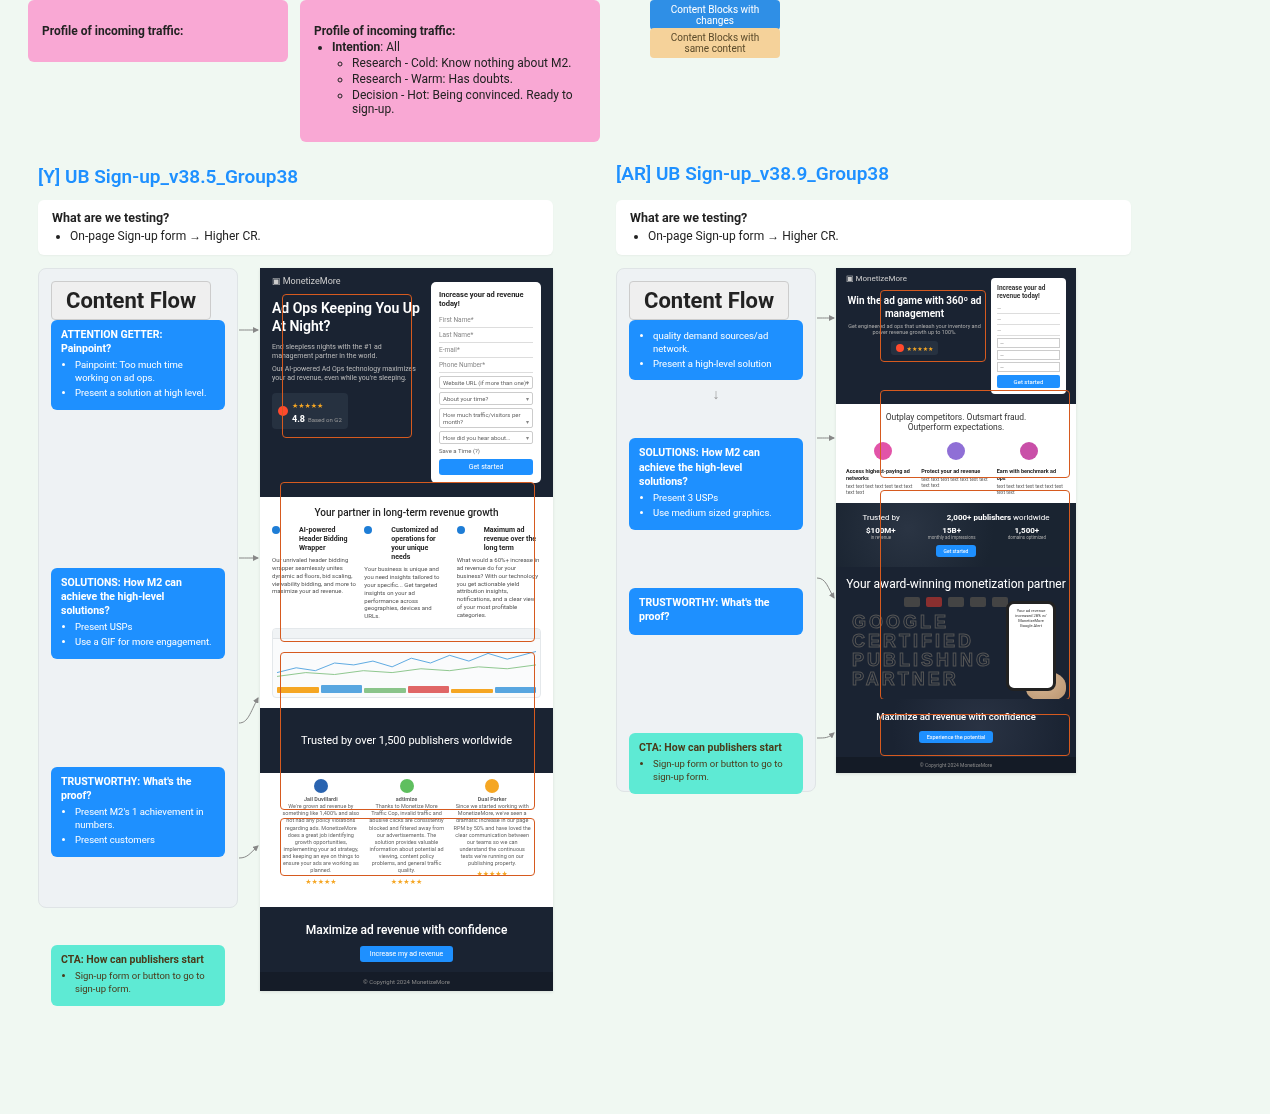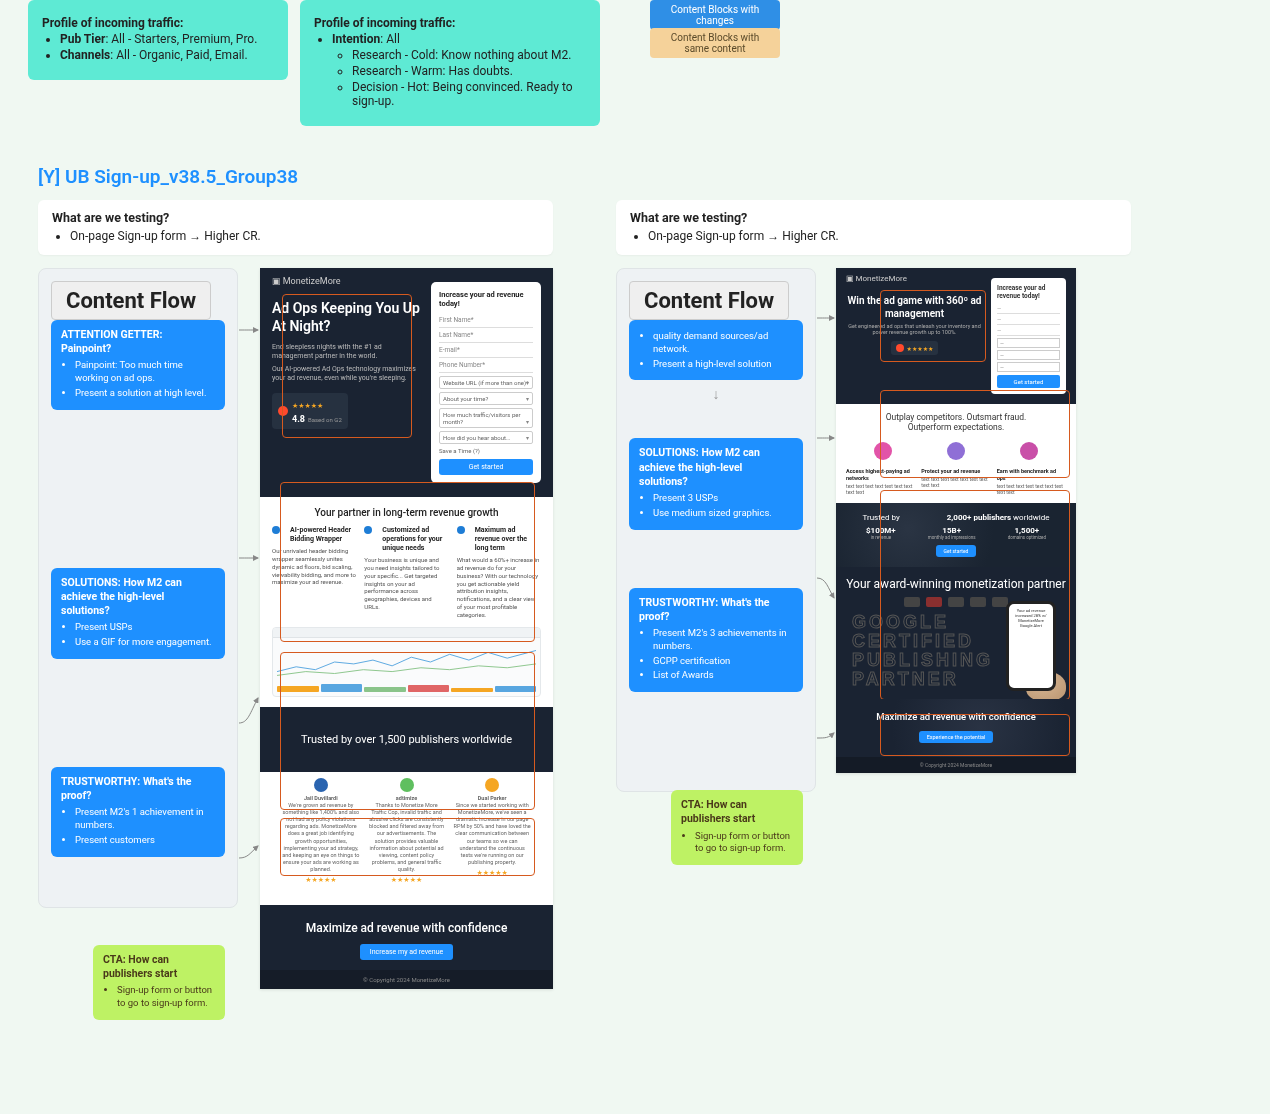--- a/index.html
+++ b/index.html
@@ -11,23 +11,23 @@
   overflow: hidden;
   font-size: 12px;
   color: #222;
 }
 .canvas {
   position: relative;
   width: 100%;
   height: 100%;
 }
 .info-box {
-  background: #5eead4;
+  background: #f9a8d4;
   border-radius: 6px;
-  padding: 16px 14px;
+  padding: 24px 14px;
   position: absolute;
 }
 .info-box strong { font-weight: 700; }
 ul { padding-left: 18px; }
 ul ul { padding-left: 20px; }
 li { margin: 2px 0; }
 .legend-chip {
   position: absolute;
   font-size: 10px;
   padding: 4px 10px;
@@ -62,21 +62,21 @@
   border-radius: 6px;
   padding: 8px 10px;
   font-size: 10px;
   line-height: 1.35;
   margin-bottom: 18px;
 }
 .flow-card .title { font-weight: 700; font-size: 10.5px; margin-bottom: 3px; }
 .flow-card ul { padding-left: 14px; }
 .flow-card li { font-size: 9.5px; }
 .blue-card { background: #1e90ff; }
-.orange-card { background: #bef264; color: #4a3a1a; margin-left: 42px; }
+.orange-card { background: #5eead4; color: #4a3a1a; }
 .content-flow-badge {
   display: inline-block;
   background: #efefef;
   border: 1px solid #ccc;
   border-radius: 4px;
   padding: 6px 14px;
   font-size: 22px;
   font-weight: 700;
   color: #222;
   margin-bottom: 6px;
@@ -107,21 +107,21 @@
 .form-field { border-bottom:1px solid #ddd; font-size:6.5px; color:#888; padding:3px 0; }
 .form-select { border:1px solid #ccc; border-radius:2px; font-size:6px; color:#666; padding:2px 3px; margin-top:3px; position:relative; }
 .form-select::after { content:"▾"; position:absolute; right:3px; font-size:6px; color:#888; }
 .form-btn { background:#1e90ff; color:#fff; font-size:7px; text-align:center; padding:4px; border-radius:3px; margin-top:5px; }
 .section { padding:10px 12px; }
 .section.white { background:#fff; }
 .section.dark { background:#1a2332; color:#fff; }
 .section-title { text-align:center; font-size:10px; font-weight:500; margin-bottom:8px; }
 .three-col { display:flex; gap:8px; }
 .three-col .col { flex:1; font-size:6px; color:#555; line-height:1.3; }
-.three-col .col .chead { font-size:7px; font-weight:700; color:#222; margin-bottom:3px; display:flex; gap:10px; }
+.three-col .col .chead { font-size:7px; font-weight:700; color:#222; margin-bottom:3px; display:flex; gap:19px; }
 .dot { width:8px; height:8px; border-radius:50%; background:#1e7dd6; flex-shrink:0; }
 .dashboard-mock { background:#fafbfc; border:1px solid #e4e8eb; border-radius:4px; height:70px; margin-top:8px; position:relative; overflow:hidden; }
 .dashboard-mock .topbar { height:10px; background:#f0f3f5; border-bottom:1px solid #e0e4e7; }
 .dashboard-mock .chart-area { position:absolute; top:14px; left:4px; right:4px; bottom:14px; }
 .dashboard-mock svg { width:100%; height:100%; }
 .trusted-bar { text-align:center; padding:10px; font-size:11px; }
 .testimonials { display:flex; gap:8px; padding:0 10px 10px; }
 .testi { flex:1; text-align:center; font-size:5.5px; color:#666; line-height:1.3; }
 .testi .stars-row { color:#f5a623; font-size:7px; margin-top:3px; }
 .testi .avatar { width:14px; height:14px; border-radius:50%; background:#f5a623; margin:0 auto 3px; }
@@ -173,24 +173,20 @@
 .copy2 { text-align:center; font-size:5px; color:#888; padding:5px; background:#141b26; }
 .down-arrow { text-align:center; color:#999; font-size:14px; margin:-12px 0 6px; }
 </style>
 </head>
 <body>
 
 <div class="canvas">
 
   <div class="info-box" style="top:0; left:28px; width:260px;">
     <div><strong>Profile of incoming traffic:</strong></div>
-    <ul>
-      <li><strong>Pub Tier</strong><span>: All - Starters, Premium, Pro.</span></li>
-      <li><strong>Channels</strong><span>: All - Organic, Paid, Email.</span></li>
-    </ul>
   </div>
 
   <div class="info-box" style="top:0; left:300px; width:300px;">
     <div><strong>Profile of incoming traffic:</strong></div>
     <ul>
       <li><strong>Intention</strong><span>: All</span>
         <ul>
           <li>Research - Cold: Know nothing about M2.</li>
           <li>Research - Warm: Has doubts.</li>
           <li>Decision - Hot: Being convinced.  Ready to sign-up.</li>
@@ -345,20 +341,21 @@
     <div class="outline-red" style="top:384px; left:20px; width:255px; height:158px;"></div>
 
     <div class="section dark cta-dark">
       <div class="big">Maximize ad revenue with confidence</div>
       <div class="cta-btn">Increase my ad revenue</div>
     </div>
     <div class="outline-red" style="top:550px; left:20px; width:255px; height:58px;"></div>
     <div class="copyright">© Copyright 2024 MonetizeMore</div>
   </div>
 
+  <div class="variant-title" style="top:162px; left:616px;">[AR] UB Sign-up_v38.9_Group38</div>
 
   <div class="testing-box" style="top:200px; left:616px; width:515px;">
     <div class="hdr">What are we testing?</div>
     <ul>
         <li>On-page Sign-up form → Higher CR.</li>
       </ul>
   </div>
 
   <div class="diagram" style="top:268px; left:616px; width:200px; height:524px;">
     <div class="content-flow-badge">Content Flow</div>
@@ -378,25 +375,20 @@
       <ul>
         <li>Present 3 USPs</li>
         <li>Use medium sized graphics.</li>
       </ul>
     </div>
 
     <div style="height:40px;"></div>
 
     <div class="flow-card blue-card">
       <div class="title">TRUSTWORTHY: What's the proof?</div>
-      <ul>
-        <li>Present M2's 3 achievements in numbers.</li>
-        <li>GCPP certification</li>
-        <li>List of Awards</li>
-      </ul>
     </div>
 
     <div style="height:80px;"></div>
 
     <div class="flow-card orange-card">
       <div class="title">CTA: How can publishers start</div>
       <ul>
           <li>Sign-up form or button to go to sign-up form.</li>
         </ul>
     </div>

